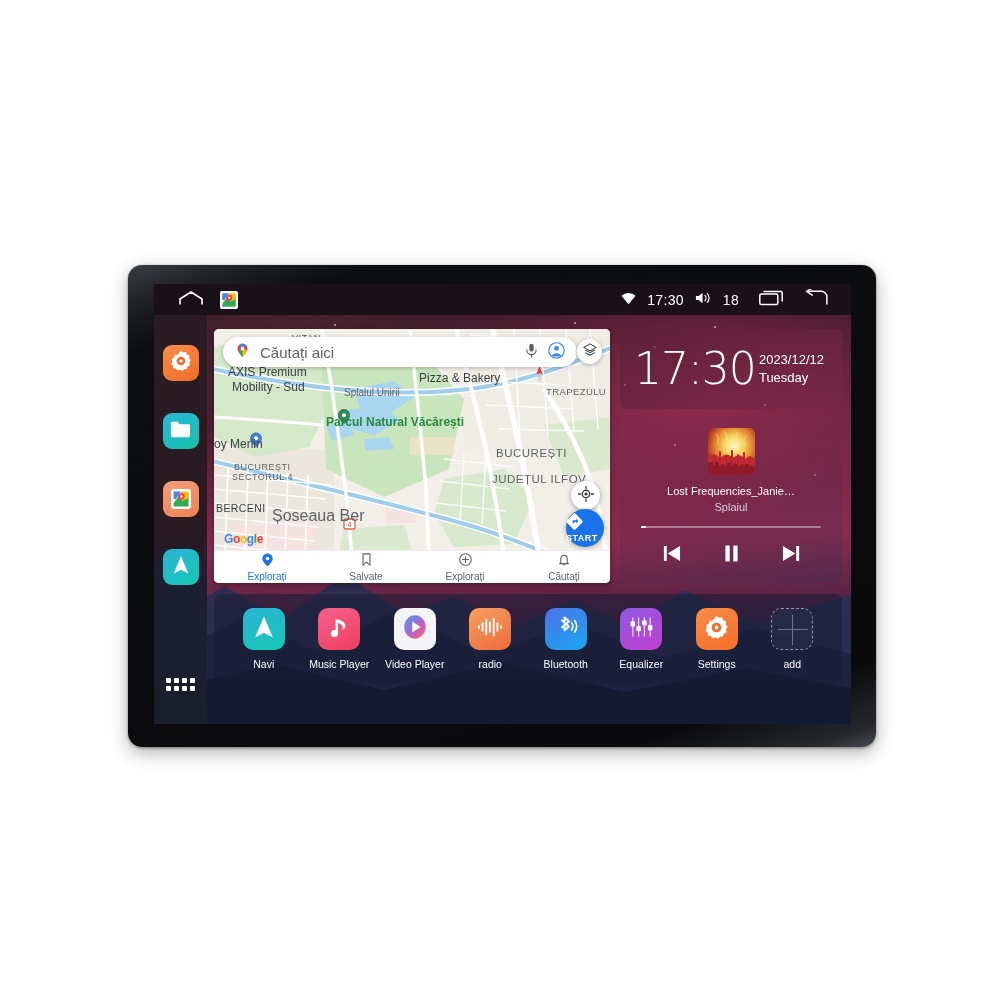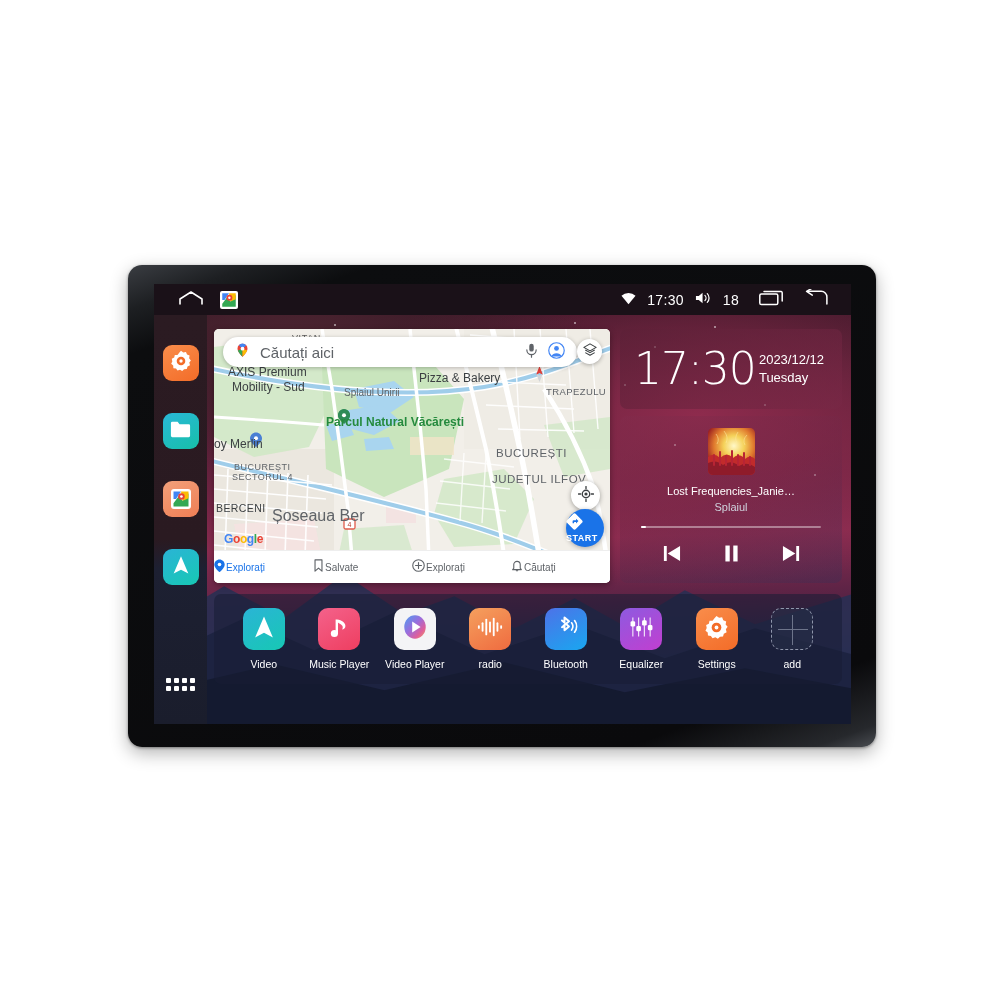--- a/index.html
+++ b/index.html
@@ -100,21 +100,21 @@
 
   #map-google { position:absolute; left:10px; bottom:37px; z-index:5; font-size:12px; font-weight:bold; letter-spacing:-.4px; }
   #map-google span:nth-child(1){color:#4285F4} #map-google span:nth-child(2){color:#EA4335}
   #map-google span:nth-child(3){color:#FBBC05} #map-google span:nth-child(4){color:#4285F4}
   #map-google span:nth-child(5){color:#34A853} #map-google span:nth-child(6){color:#EA4335}
 
   #mapnav {
     position:absolute; left:0; right:0; bottom:0; height:33px; background:#fff;
     display:flex; align-items:center; z-index:7; border-top:1px solid #eee;
   }
-  .mapnav-item { flex:1; display:flex; align-items:center; gap:1px; }
+  .mapnav-item { flex:1; display:flex; flex-direction:column; align-items:center; gap:1px;padding-left:7px; }
   .mapnav-lbl { font-size:10px; color:#5f6368; }
   .mapnav-item.active .mapnav-lbl { color:#1a73e8; }
 
   
   #clockwidget {
     position:absolute; left:466px; top:45px; width:222px; height:80px;
     background: linear-gradient(135deg, rgba(92,32,55,.62) 0%, rgba(120,40,70,.55) 100%);
     border-radius:7px; display:flex; align-items:center; padding:0 14px; z-index:20;
   }
   #clock-time { color:#fff; font-size:44px; font-weight:300; line-height:1; letter-spacing:-1px; font-family:"DejaVu Sans", sans-serif; }
@@ -541,21 +541,21 @@
     <div id="dock">
 
       <div class="dock-item">
         <div class="dock-ico" style="background:linear-gradient(150deg,#2ab4d6,#17c8b4)">
           <span style="display:block">
             <svg width="26" height="26" viewBox="0 0 24 24">
                 <path fill="#fff" d="M12 2.2 L20.2 21.6 L12 17.2 L3.8 21.6 Z"></path>
               </svg>
           </span>
         </div>
-        <div class="dock-lbl">Video</div>
+        <div class="dock-lbl">Navi</div>
       </div>
 
       <div class="dock-item">
         <div class="dock-ico" style="background:linear-gradient(150deg,#f4628b,#ee3e60)">
           <span style="display:block">
             <svg width="24" height="24" viewBox="0 0 24 24">
               <path fill="#fff" d="M11 18.5 A3.6 3.6 0 1 1 7.4 14.9 A3.6 3.6 0 0 1 11 18.5 Z"></path>
               <path fill="#fff" d="M10 4.5 C15 5.2 18.4 7.6 18.4 11 C18.4 13.2 16.8 14.6 15 14.6 C16 13.2 16.4 11 14 9.4 C12.6 8.4 11 7.8 11 7.8 L11 18.8 L8.6 18.8 L8.6 4.5 Z"></path>
             </svg>
           </span>

